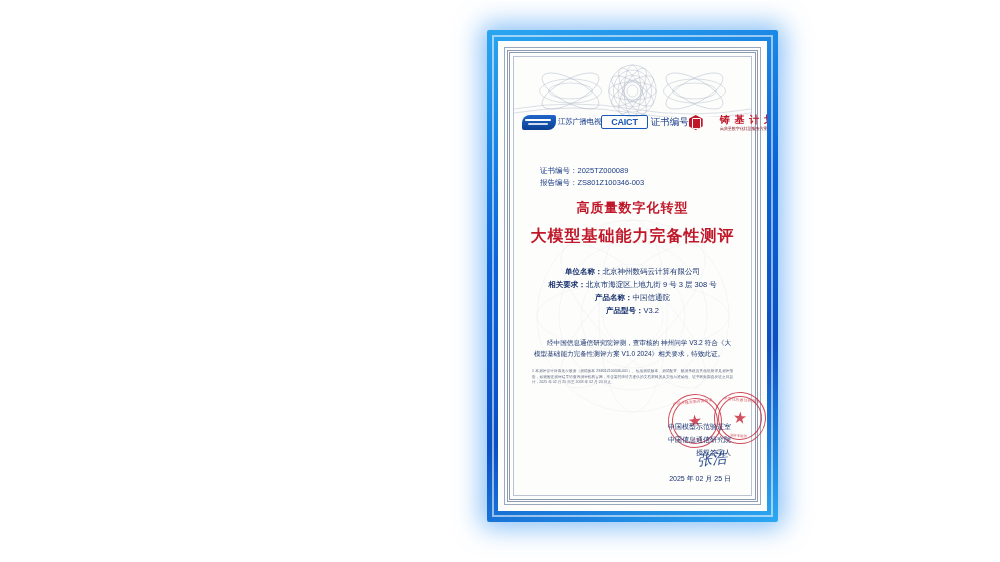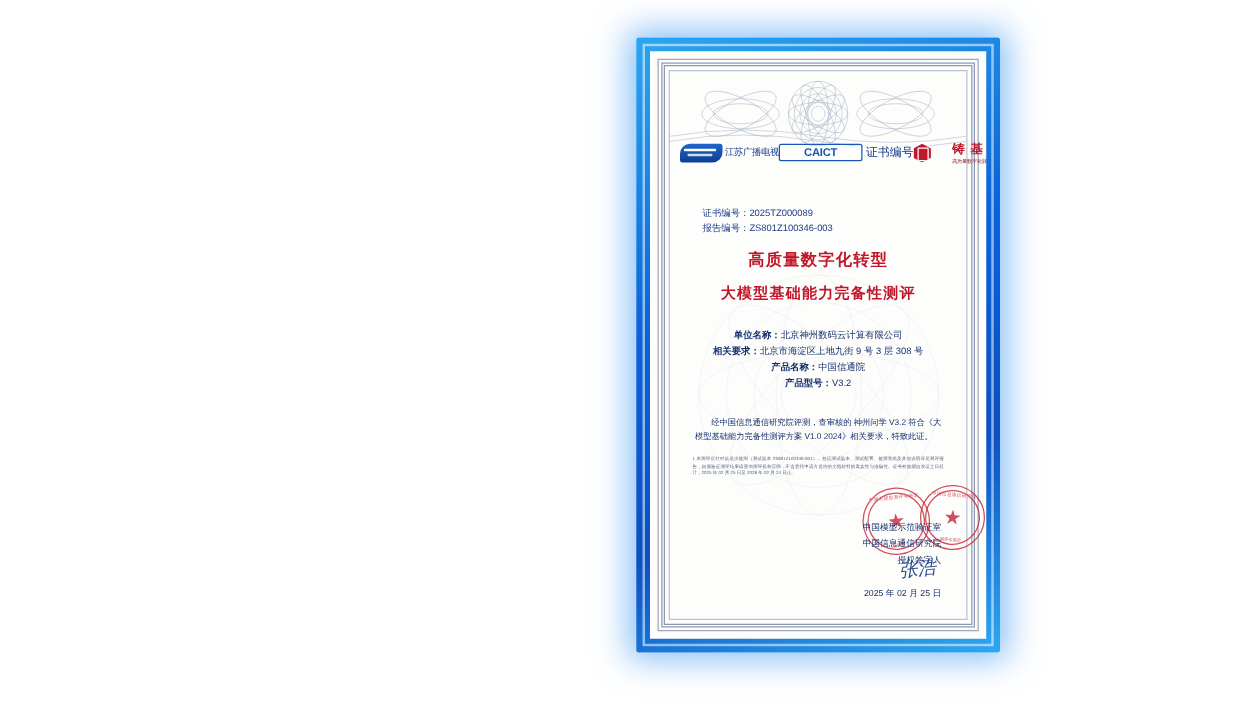--- a/index.html
+++ b/index.html
@@ -15,21 +15,21 @@
   #stage {
     position: relative;
     width: 1000px;
     height: 562px;
     background: #ffffff;
   }
 
   
   .cert-outer {
     position: absolute;
-    left: 509px;
+    left: 487px;
     top: 30px;
     width: 291px;
     height: 492px;
     background: linear-gradient(160deg, #2aa6f0 0%, #0a63d8 40%, #0b4fc4 70%, #2ca8f2 100%);
     box-shadow: 0 0 26px 6px rgba(40,140,240,0.55);
     border-radius: 2px;
   }
   .cert-outer::after {
     content: "";
     position: absolute;
@@ -143,21 +143,21 @@
     display: flex;
     align-items: center;
     gap: 3px;
   }
   .logo-b .caict {
     font-size: 9px;
     font-weight: bold;
     color: #1757b8;
     letter-spacing: -0.2px;
     border: 1px solid #1757b8;
-    padding: 0 19px;
+    padding: 0 9px;
     border-radius: 2px;
     line-height: 12px;
   }
   .logo-b .cn {
     font-size: 9.5px;
     color: #14398a;
     white-space: nowrap;
   }
 
   .logo-c {
@@ -213,21 +213,21 @@
   }
   .title-1 {
     color: #c0182a;
     font-size: 13px;
     font-weight: bold;
     letter-spacing: 1px;
   }
   .title-2 {
     margin-top: 9px;
     color: #c0182a;
-    font-size: 12px;
+    font-size: 16px;
     font-weight: bold;
     letter-spacing: 1px;
   }
 
   
   .info {
     margin-top: 18px;
     color: #16306e;
     font-size: 7.5px;
     line-height: 13px;

